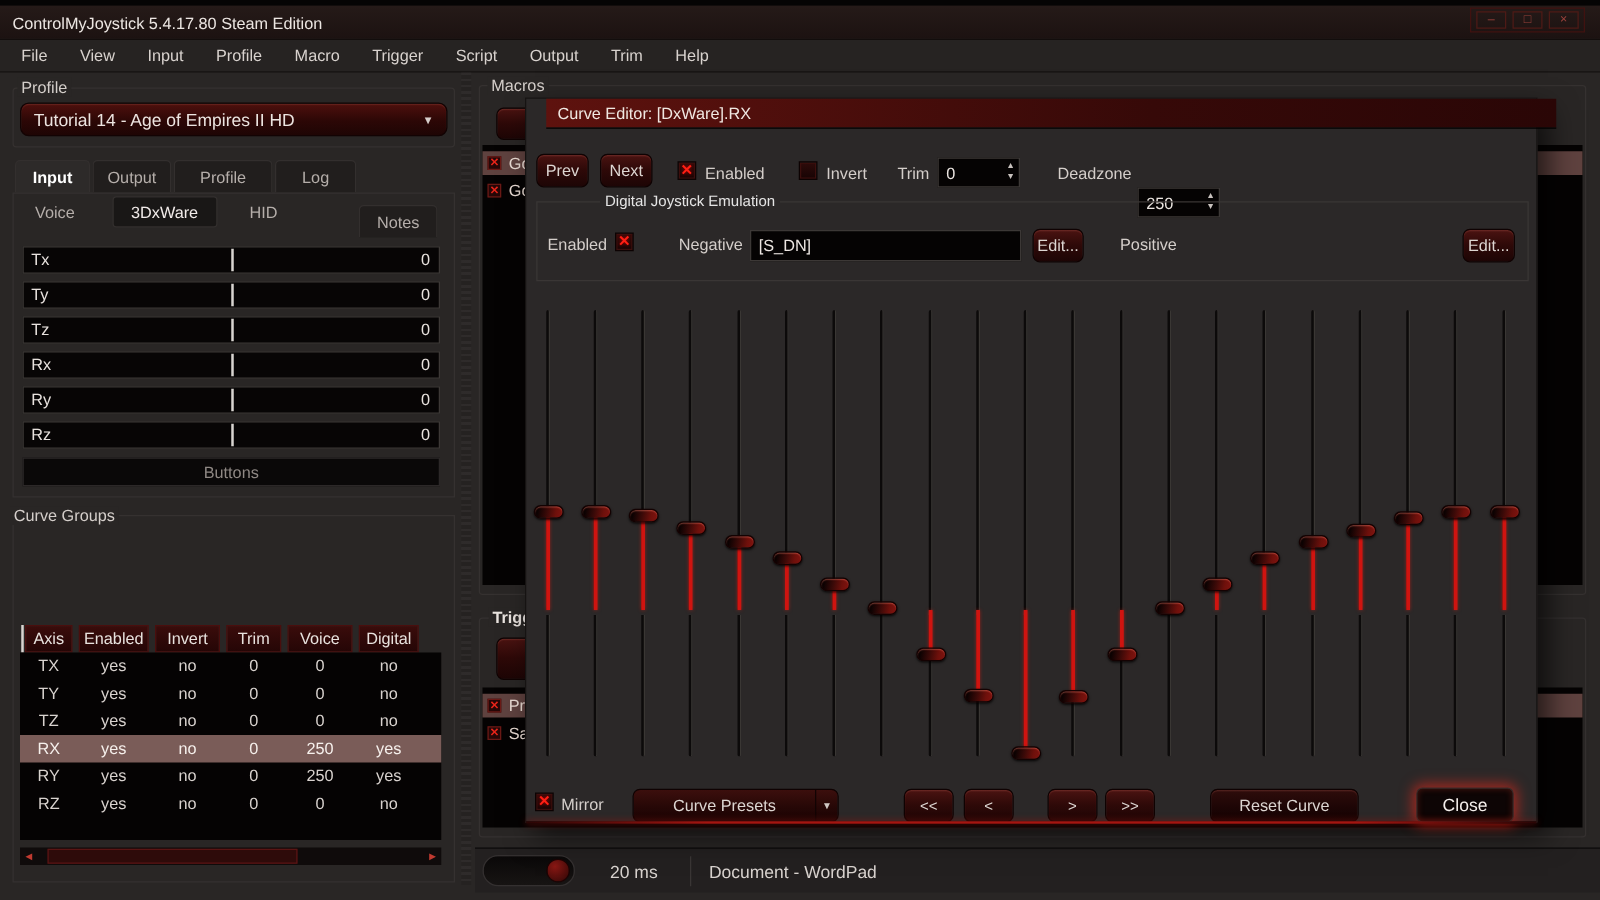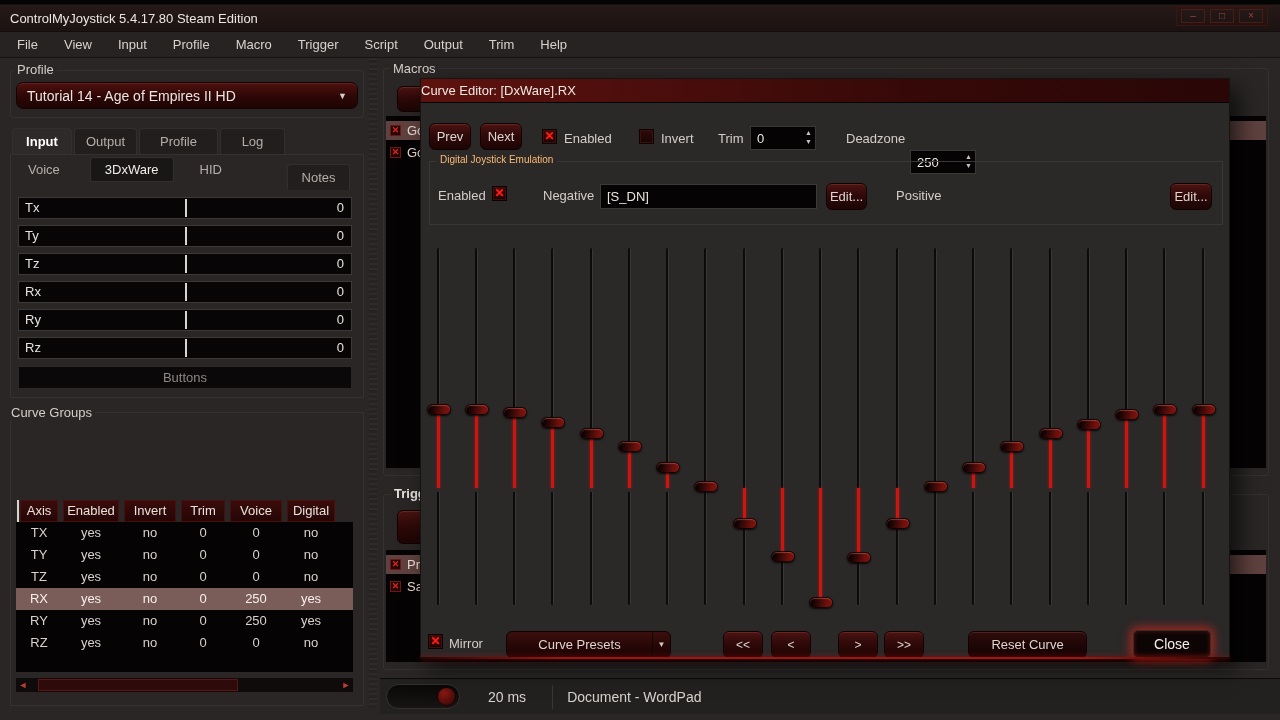--- a/index.html
+++ b/index.html
@@ -18,21 +18,21 @@
   .title-text { left:10px; top:11px; font-size:13px; color:#ece6e2; }
   .wincontrols { right:12px; top:6px; display:flex; gap:5px; border:1px solid #401210; padding:2px 4px; }
   .winbtn { width:24px; height:14px; border:1px solid #4e1a16; color:#9c423c; font-size:10px;
     line-height:12px; text-align:center; }
   .menubar { left:0; top:32px; width:1280px; height:26px; background:#262322;
     border-bottom:1px solid #161312; display:flex; align-items:center; padding-left:4px; }
   .menu-item { padding:0 13px; font-size:13px; color:#d8d2ce; line-height:26px; cursor:default; }
 
   
   .groupbox { border:1px solid #353130; border-radius:3px; }
-  .gb-label { font-size:10px; color:#fdba74; background:#292625; padding:0 4px; }
+  .gb-label { font-size:12px; color:#e5e5e5; background:#292625; padding:0 4px;margin-left:44px; }
   .btn { background:linear-gradient(#4a1311 0%, #2e0908 48%, #1d0505 100%);
     border:1px solid #0f0202; border-radius:6px; color:#ddd6d2; font-size:13px;
     display:flex; align-items:center; justify-content:center;
     box-shadow:inset 0 1px 1px rgba(255,140,120,.18); cursor:default; }
   .cbx { width:15px; height:15px; background:linear-gradient(#2e0b0a,#170404);
     border:1px solid #0c0202; box-shadow:inset 0 0 0 1px #3c0f0d; color:#ff1f14;
     font-size:12px; font-weight:bold; line-height:13px; text-align:center;
     text-shadow:0 0 3px #a00; }
   .cbx-sm { width:11px; height:11px; background:#260707; border:1px solid #6a1a16;
     color:#e8251a; font-size:9px; font-weight:bold; line-height:9px; text-align:center; }
@@ -122,24 +122,24 @@
   .toggle-knob { position:absolute; right:3px; top:2px; width:19px; height:19px; border-radius:50%;
     background:radial-gradient(circle at 35% 30%, #8a1814, #4a0c0a 70%, #2a0505);
     border:1px solid #1c0404; }
   .status-delay { margin-left:28px; font-size:14px; color:#d8d2ce; }
   .status-sep { margin-left:26px; width:1px; height:24px; background:#3a3635; }
   .status-target { margin-left:14px; font-size:14px; color:#d8d2ce; }
 
   
   .modal { left:420px; top:78px; width:810px; height:580px; background:#2b2828;
     border:1px solid #161312; box-shadow:8px 10px 22px rgba(0,0,0,.65); }
-  .modal-title { position:absolute; left:0; top:0; width:100%; height:24px;
+  .modal-title { position:absolute; left:16px; top:0; width:100%; height:24px;
     background:linear-gradient(90deg,#5e120e, #360908 60%, #2a0606);
     border-bottom:1px solid #000; color:#f0e8e2; font-size:13px; line-height:23px;
-    }
+    padding-left:9px; }
   .ce-prev { left:8px; top:44px; width:42px; height:27px; }
   .ce-next { left:59px; top:44px; width:42px; height:27px; }
   .ce-enabled-cbx { left:121px; top:50px; }
   .ce-enabled-lbl { left:143px; top:52px; }
   .ce-invert-cbx { left:218px; top:50px; }
   .ce-invert-lbl { left:240px; top:52px; }
   .ce-trim-lbl { left:297px; top:52px; }
   .ce-trim-spin { left:329px; top:47px; width:66px; height:24px; }
   .ce-dead-lbl { left:425px; top:52px; }
   .ce-dead-spin { left:489px; top:47px; width:66px; height:24px; }

